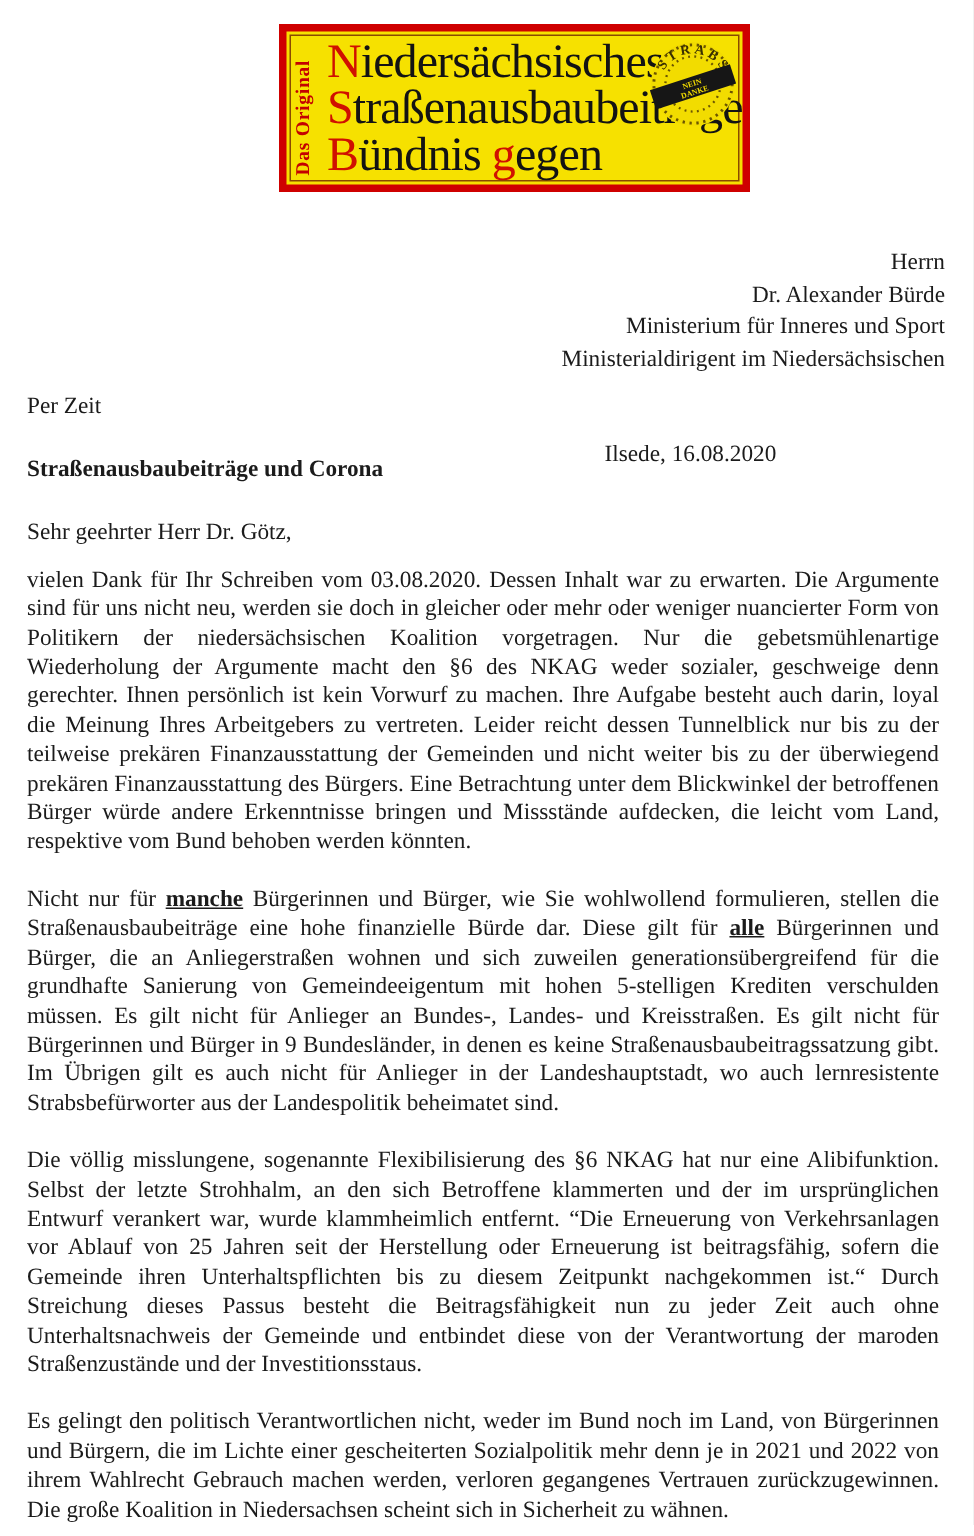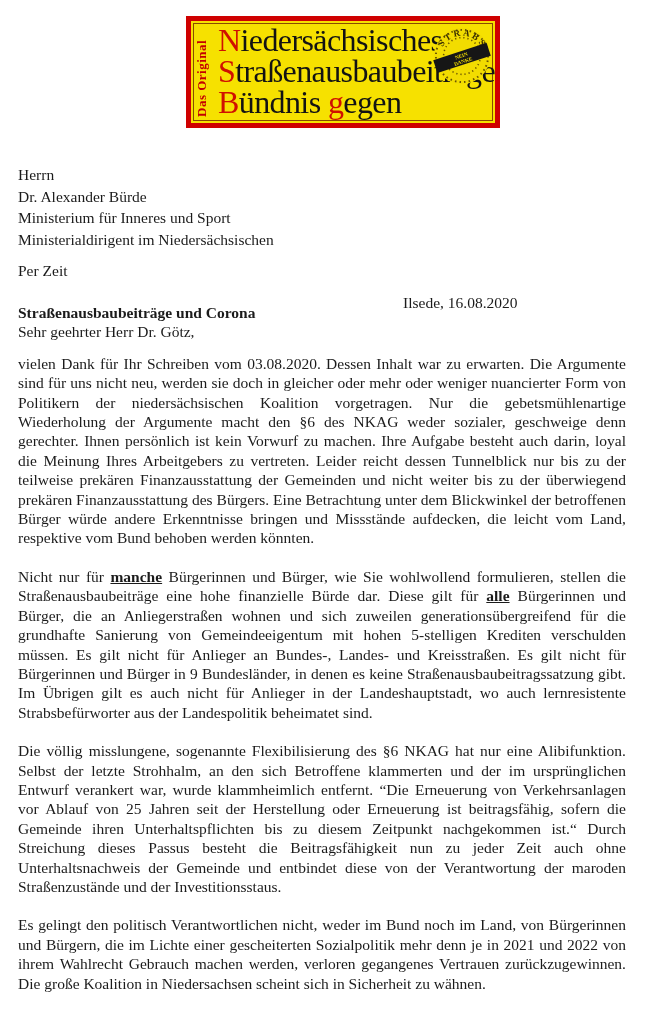--- a/index.html
+++ b/index.html
@@ -27,25 +27,25 @@
     color:#131313; letter-spacing:-0.6px; white-space:nowrap;
   }
   .logo-lines .red { color:#D01000; }
   .stamp { position:absolute; right:4px; top:6px; width:58px; height:58px; }
 
   
   .content {
     position:absolute; left:18px; right:19px; top:164px;
     font-size:15.5px; line-height:19.4px;
   }
-  .recipient div { line-height:21.5px; }
+  .recipient div { line-height:21.5px;text-align:right; }
   .meta-row { position:relative; margin-top:11px; height:20px; }
   .meta-row .date { position:absolute; left:385px; top:0;margin-top:32px; }
   .subject { font-weight:700; margin-top:22px; }
-  .salutation { }
+  .salutation { margin-top:23px; }
   #body-paragraphs p { margin:19px 4px 0 0; text-align:justify; }
   #body-paragraphs p:first-child { margin-top:12px; }
   .em { font-weight:700; text-decoration:underline; }
 </style>
 </head>
 <body>
 
 <div class="page">
 
   <div class="logo">

